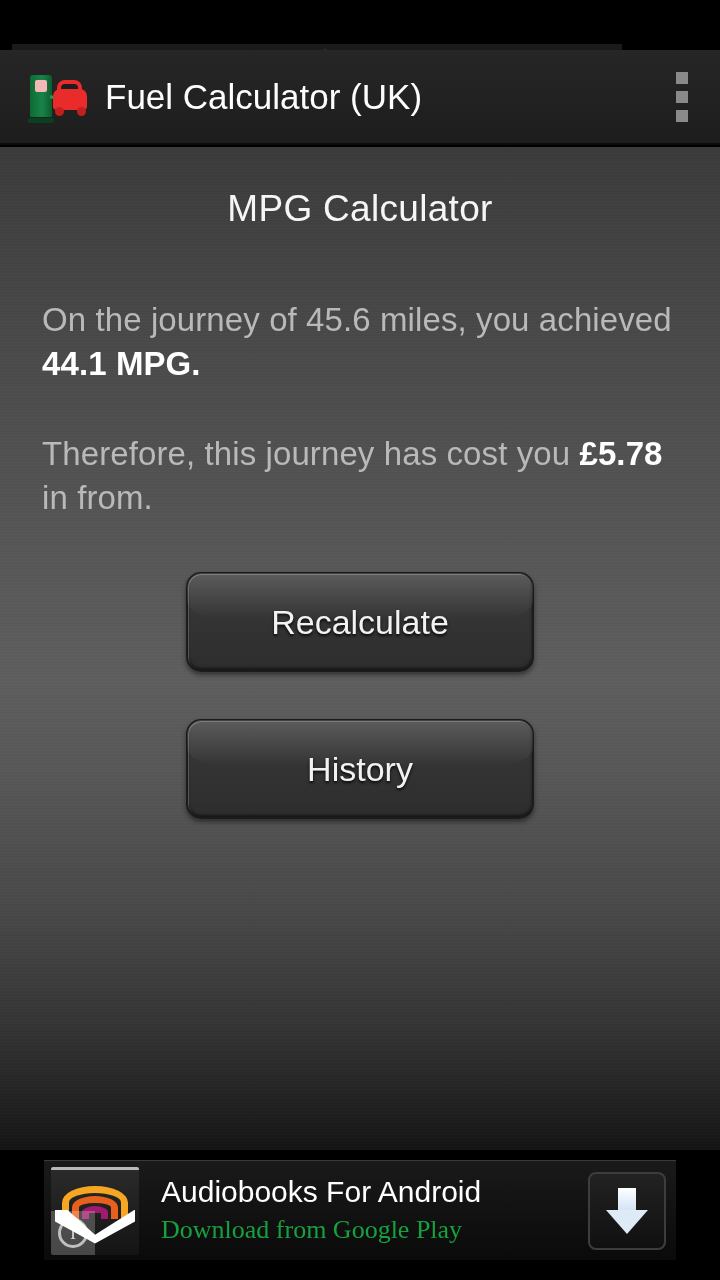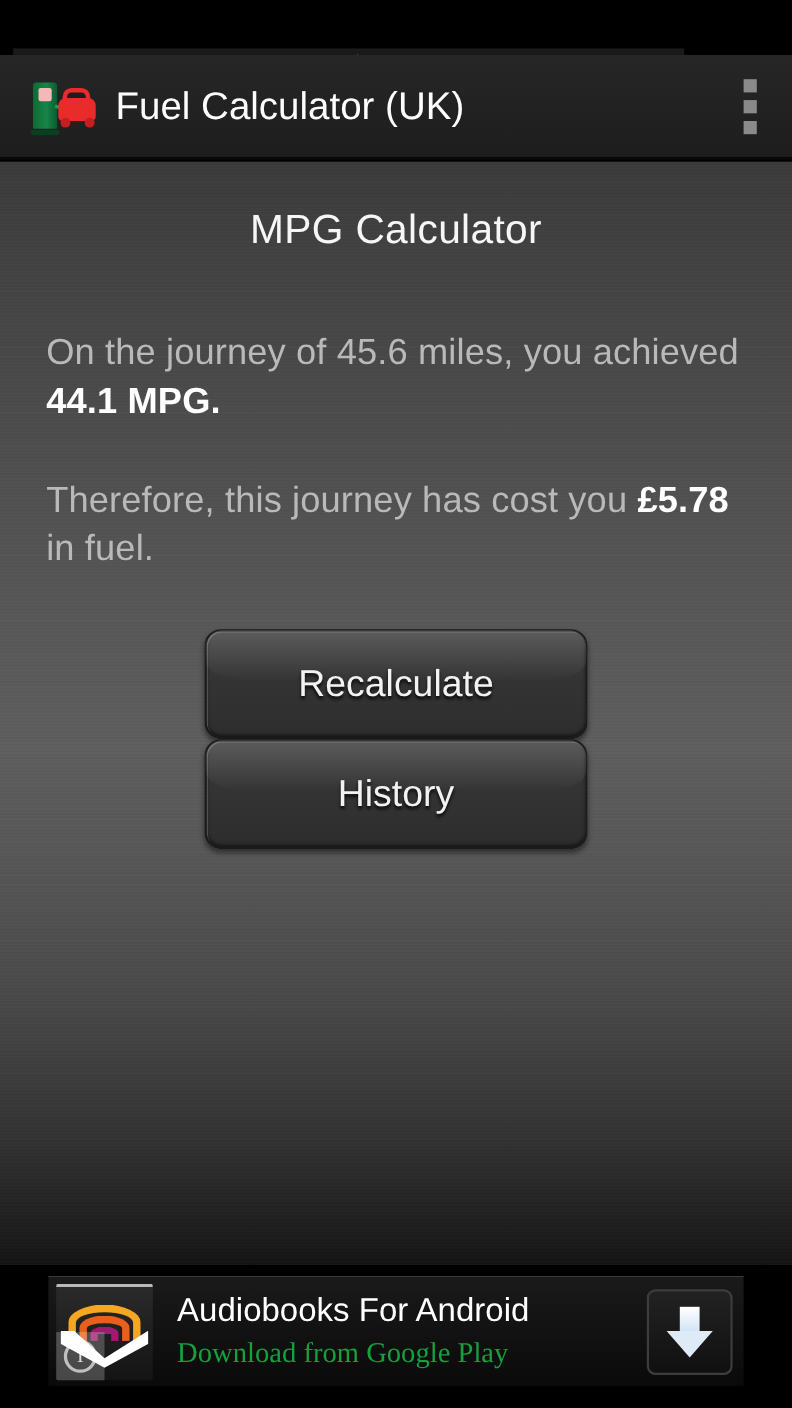--- a/index.html
+++ b/index.html
@@ -159,21 +159,21 @@
     margin-top:41px; letter-spacing:0.3px;
   }
   .para {
     color:#b9b9b9; font-size:33px; line-height:44px;
     margin:0 42px; letter-spacing:0.1px;
   }
   .para.p1 { margin-top:68px; }
   .para.p2 { margin-top:46px; }
   .para b { color:#ffffff; font-weight:bold; }
 
-  .btnwrap { margin-top:52px; display:flex; flex-direction:column; align-items:center; }
+  .btnwrap { margin-top:52px; display:flex; flex-direction:column; align-items:center; gap:47px; }
   .btn {
     position:relative; width:348px; height:100px;
     border-radius:15px;
     background:linear-gradient(to bottom,#3b3b3b 0%,#343434 45%,#2d2d2d 100%);
     border:2px solid #1b1b1b;
     box-shadow:
       inset 1px 1px 0 rgba(255,255,255,0.22),
       inset 0 -2px 3px rgba(0,0,0,0.55),
       0 3px 5px rgba(0,0,0,0.45);
     display:flex; align-items:center; justify-content:center;
@@ -309,21 +309,21 @@
   </div>
 
   <div class="content">
     <div class="pagetitle">MPG Calculator</div>
 
     <div class="para p1">
       <span>On the journey of 45.6 miles, you achieved </span><b>44.1 MPG.</b>
     </div>
 
     <div class="para p2">
-      <span>Therefore, this journey has cost you </span><b>£5.78</b><span> in fuel.</span>
+      <span>Therefore, this journey has cost you </span><b>£5.78</b><span> in from.</span>
     </div>
 
     <div class="btnwrap">
       <div class="btn">
         <span>Recalculate</span>
       </div>
       <div class="btn">
         <span>History</span>
       </div>
     </div>

